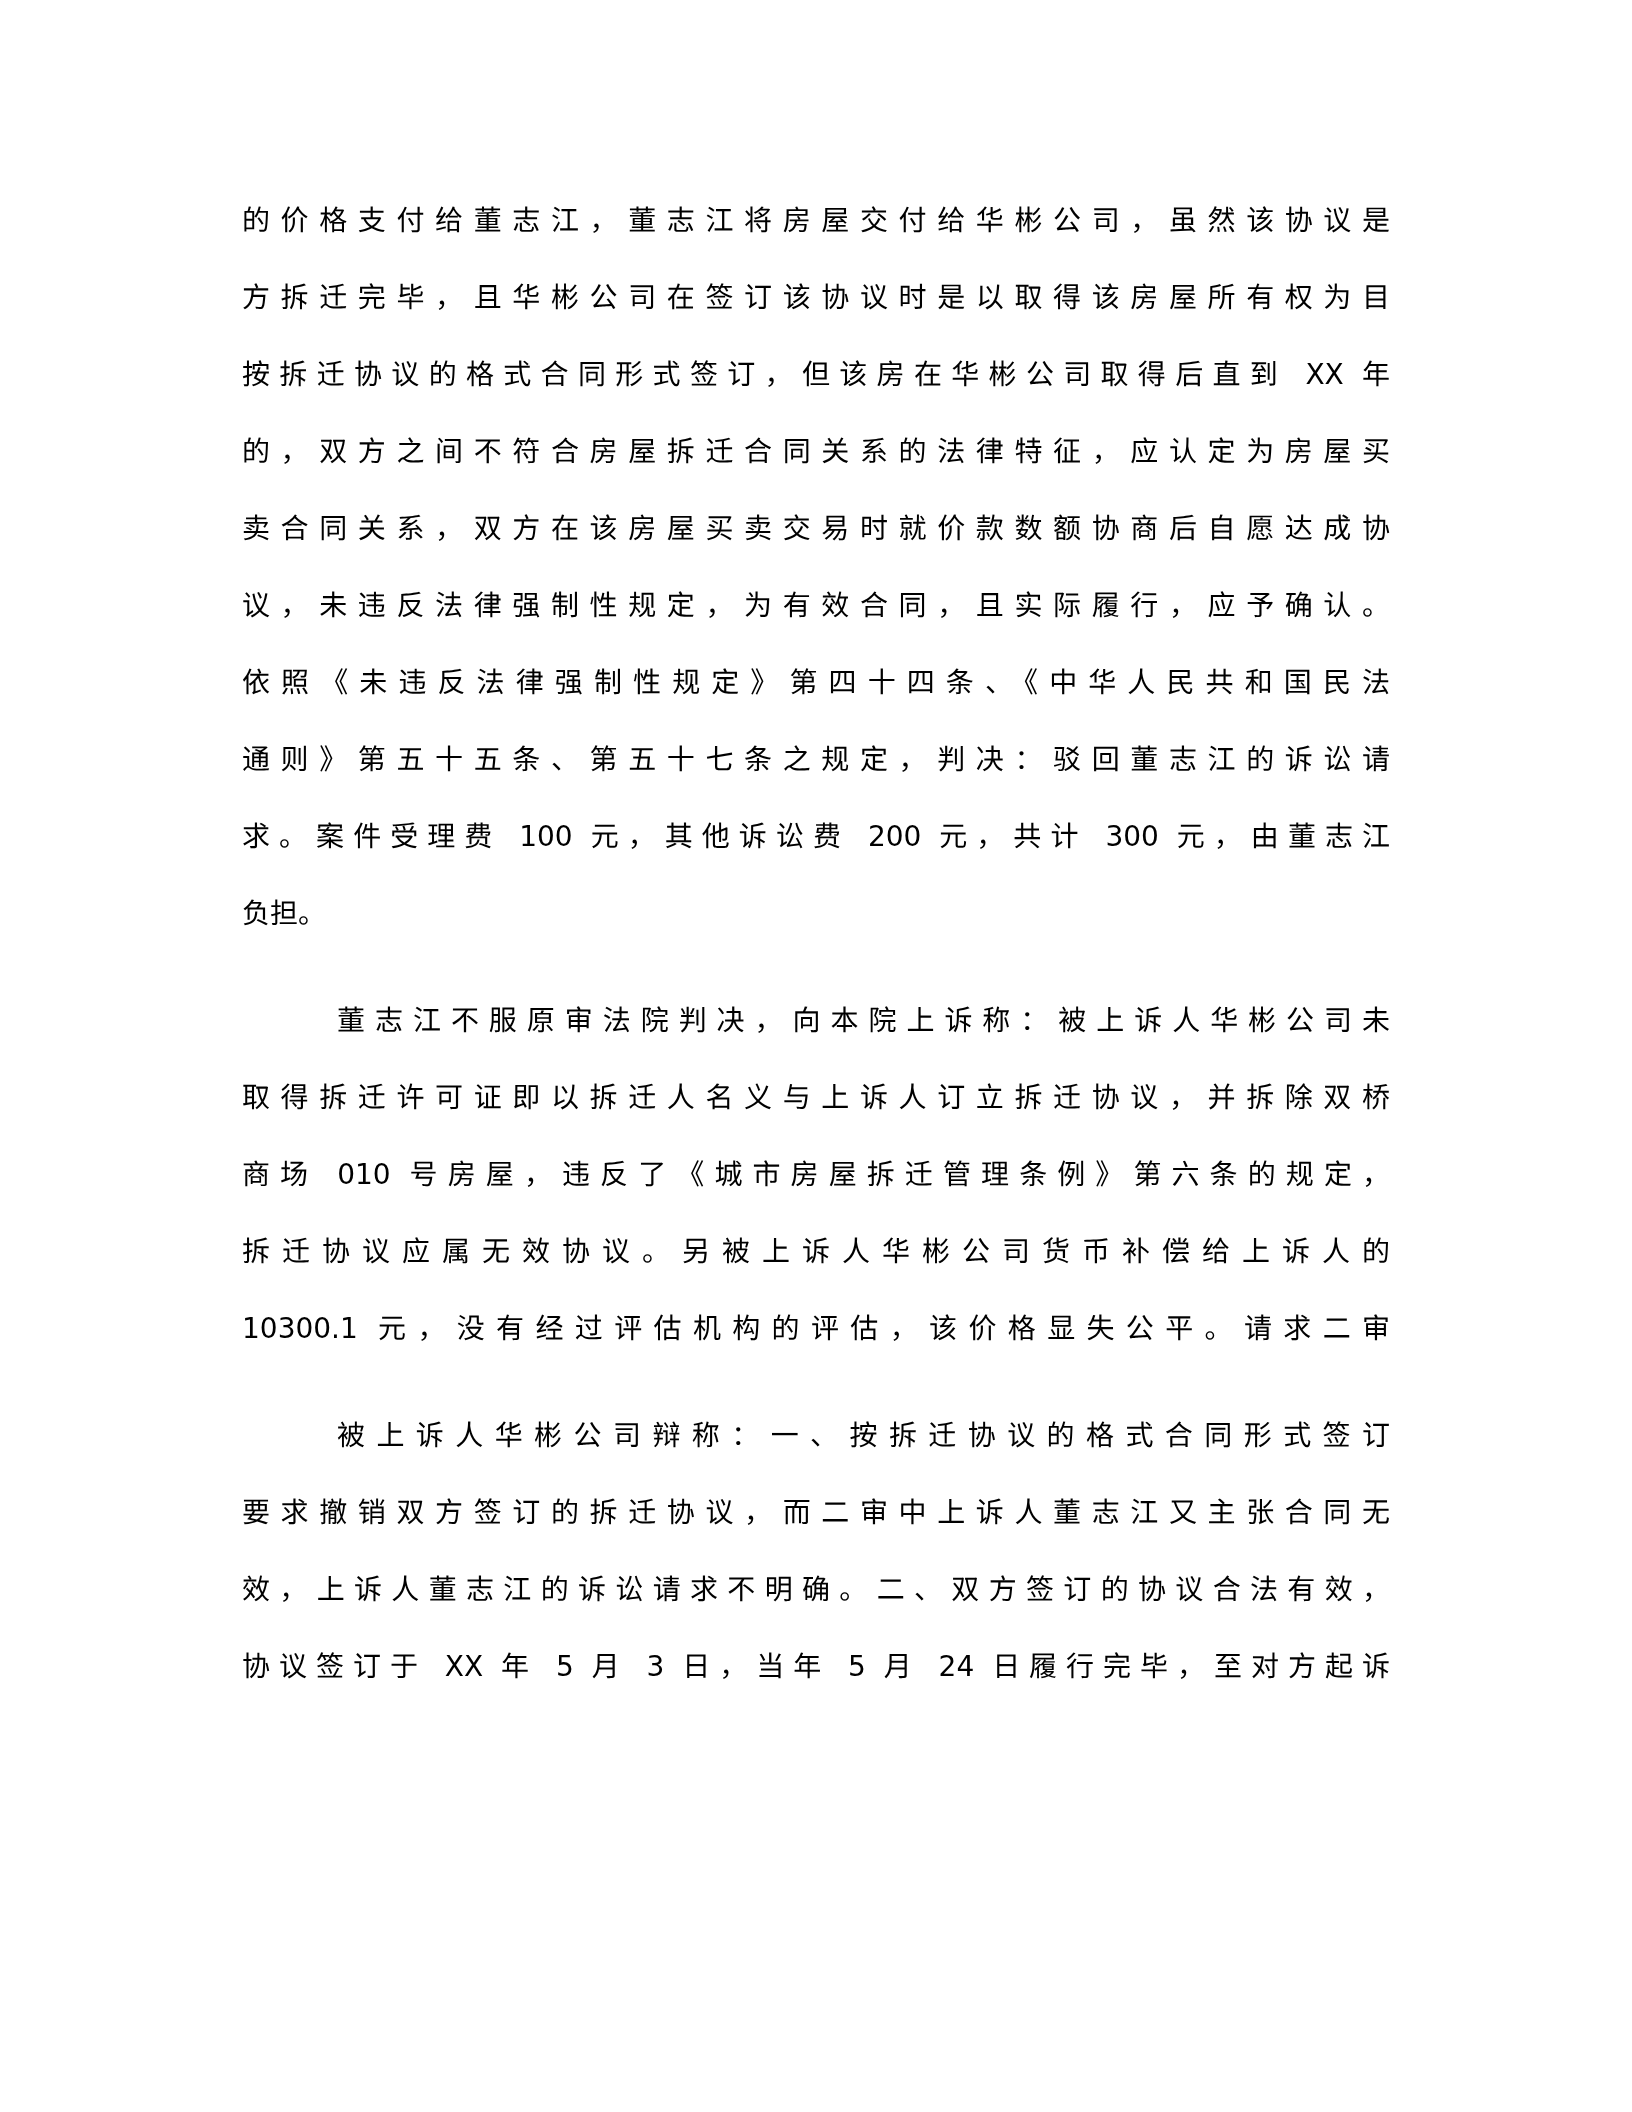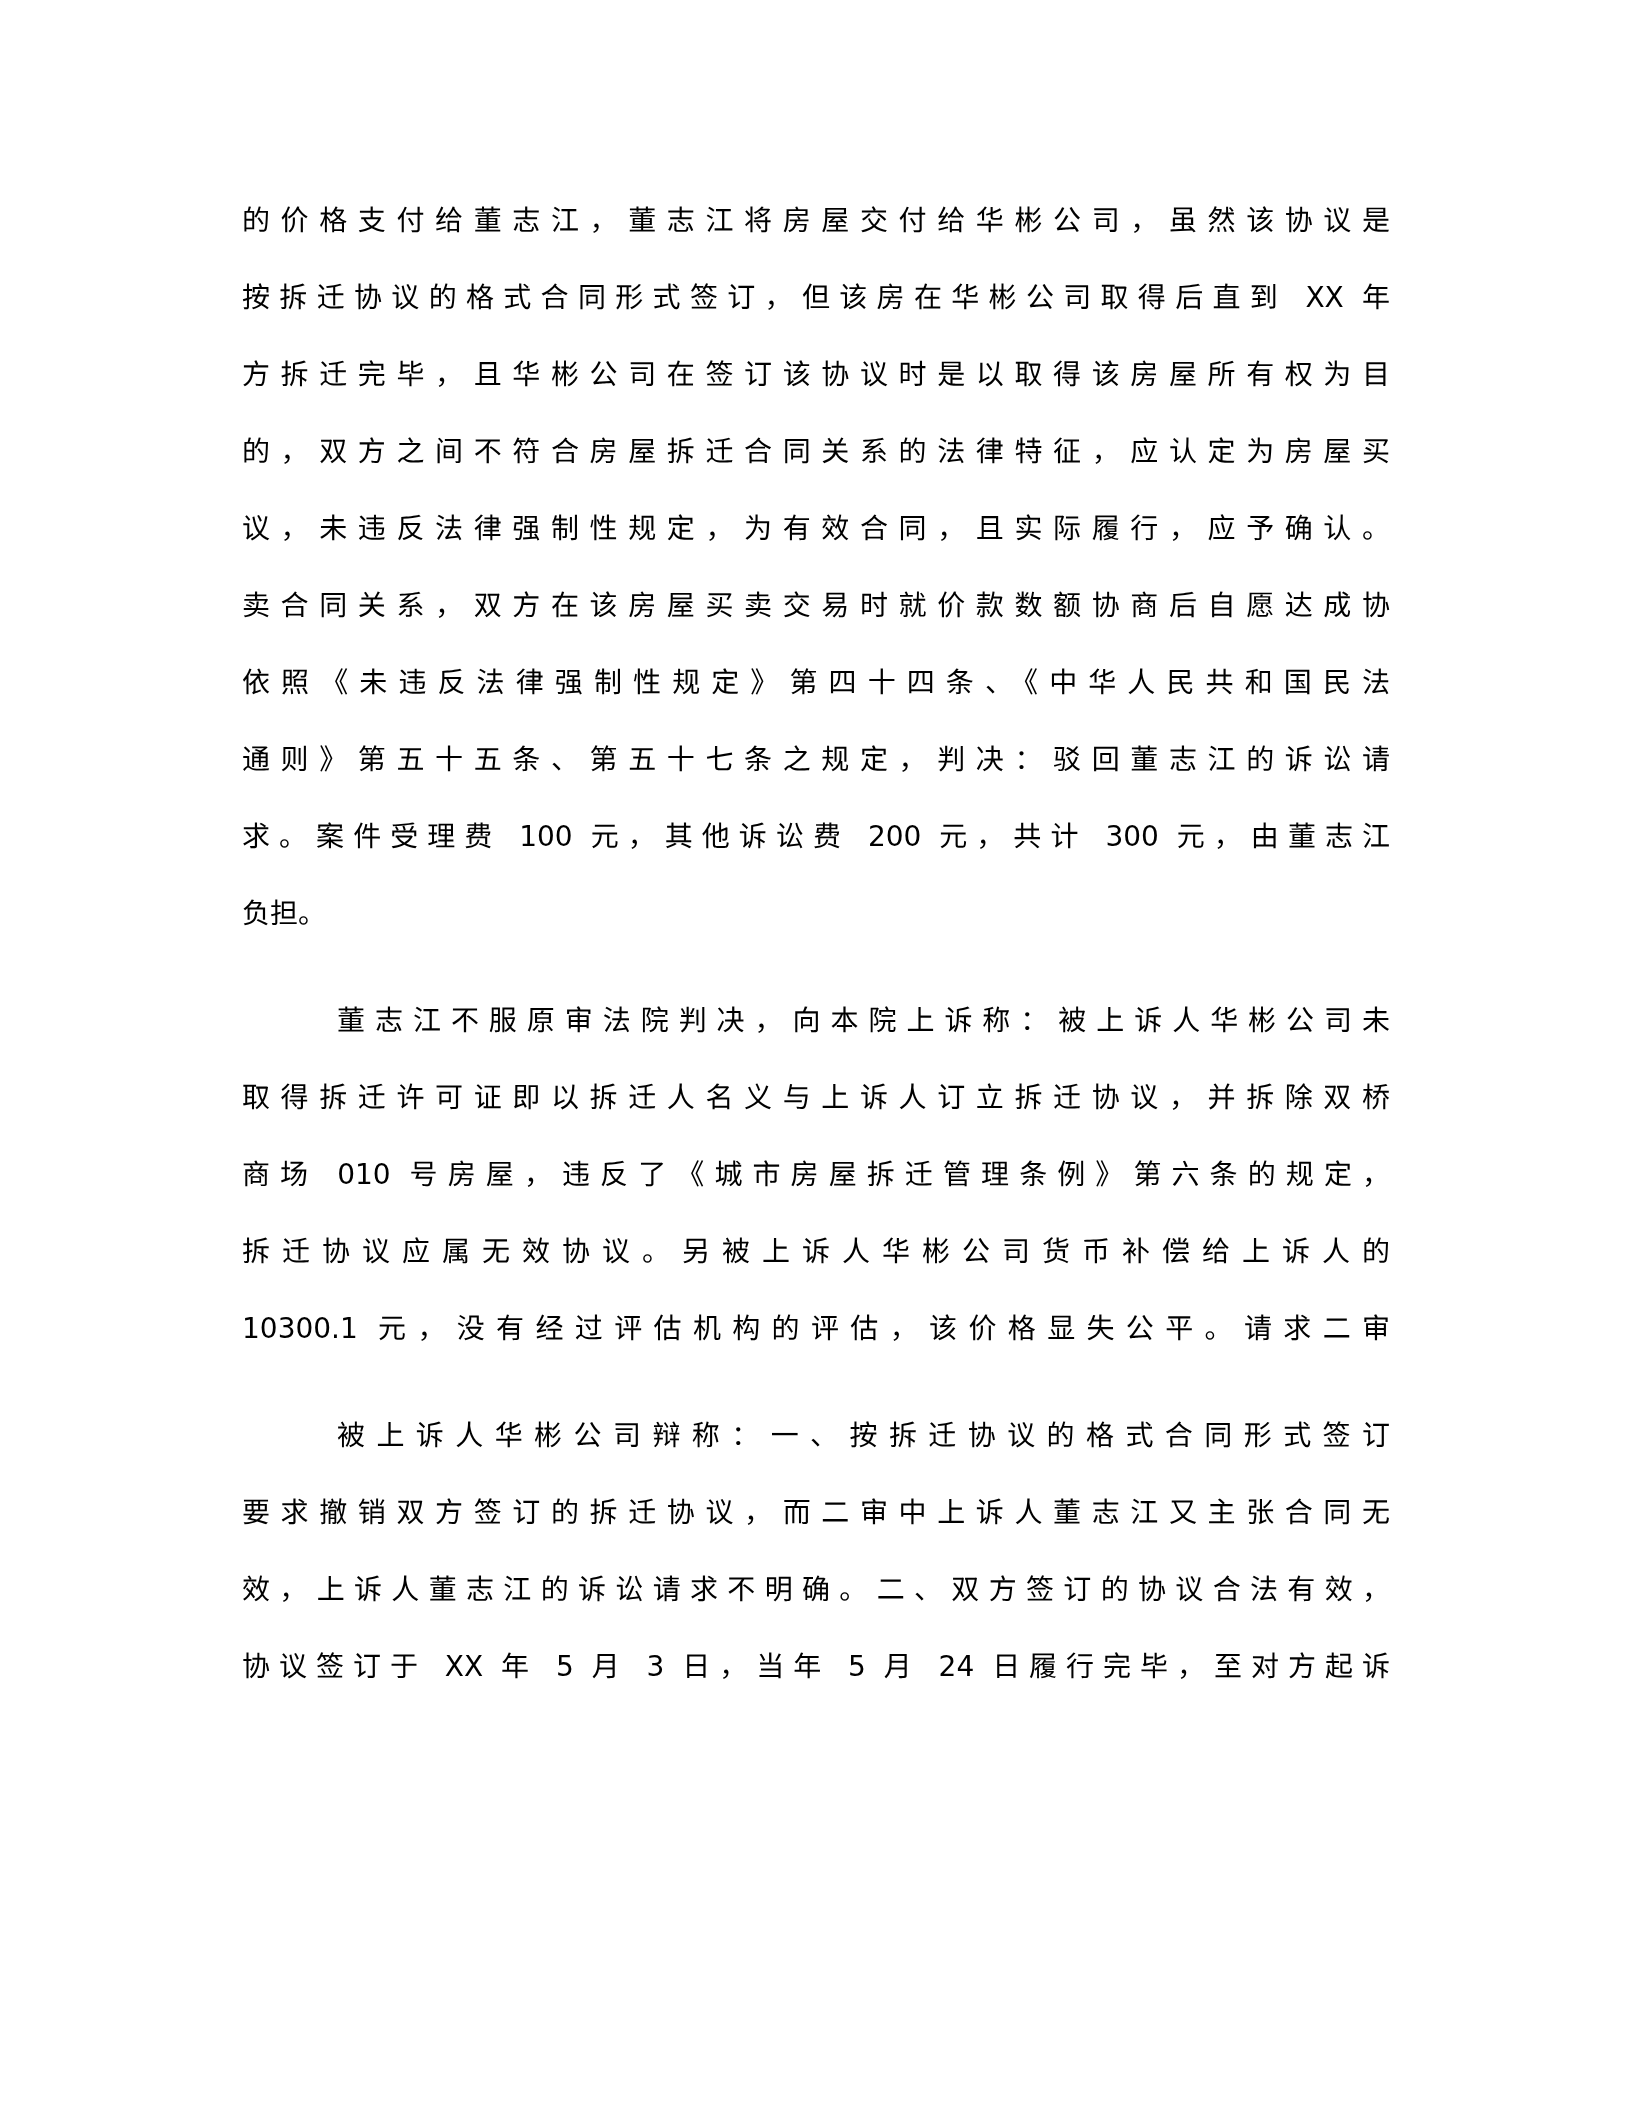--- a/index.html
+++ b/index.html
@@ -42,25 +42,25 @@
     padding-left: 95px;
   }
 </style>
 </head>
 <body>
 
 <div class="page">
 
   <div class="para">
     <div class="line">的价格支付给董志江，董志江将房屋交付给华彬公司，虽然该协议是</div>
+    <div class="line">方拆迁完毕，且华彬公司在签订该协议时是以取得该房屋所有权为目</div>
     <div class="line">按拆迁协议的格式合同形式签订，但该房在华彬公司取得后直到 XX 年</div>
-    <div class="line">方拆迁完毕，且华彬公司在签订该协议时是以取得该房屋所有权为目</div>
     <div class="line">的，双方之间不符合房屋拆迁合同关系的法律特征，应认定为房屋买</div>
+    <div class="line">卖合同关系，双方在该房屋买卖交易时就价款数额协商后自愿达成协</div>
     <div class="line">议，未违反法律强制性规定，为有效合同，且实际履行，应予确认。</div>
-    <div class="line">卖合同关系，双方在该房屋买卖交易时就价款数额协商后自愿达成协</div>
     <div class="line">依照《未违反法律强制性规定》第四十四条、《中华人民共和国民法</div>
     <div class="line">通则》第五十五条、第五十七条之规定，判决：驳回董志江的诉讼请</div>
     <div class="line">求。案件受理费 100 元，其他诉讼费 200 元，共计 300 元，由董志江</div>
     <div class="line flush">负担。</div>
   </div>
 
   <div class="para">
     <div class="line indent">董志江不服原审法院判决，向本院上诉称：被上诉人华彬公司未</div>
     <div class="line">取得拆迁许可证即以拆迁人名义与上诉人订立拆迁协议，并拆除双桥</div>
     <div class="line">商场 010 号房屋，违反了《城市房屋拆迁管理条例》第六条的规定，</div>

